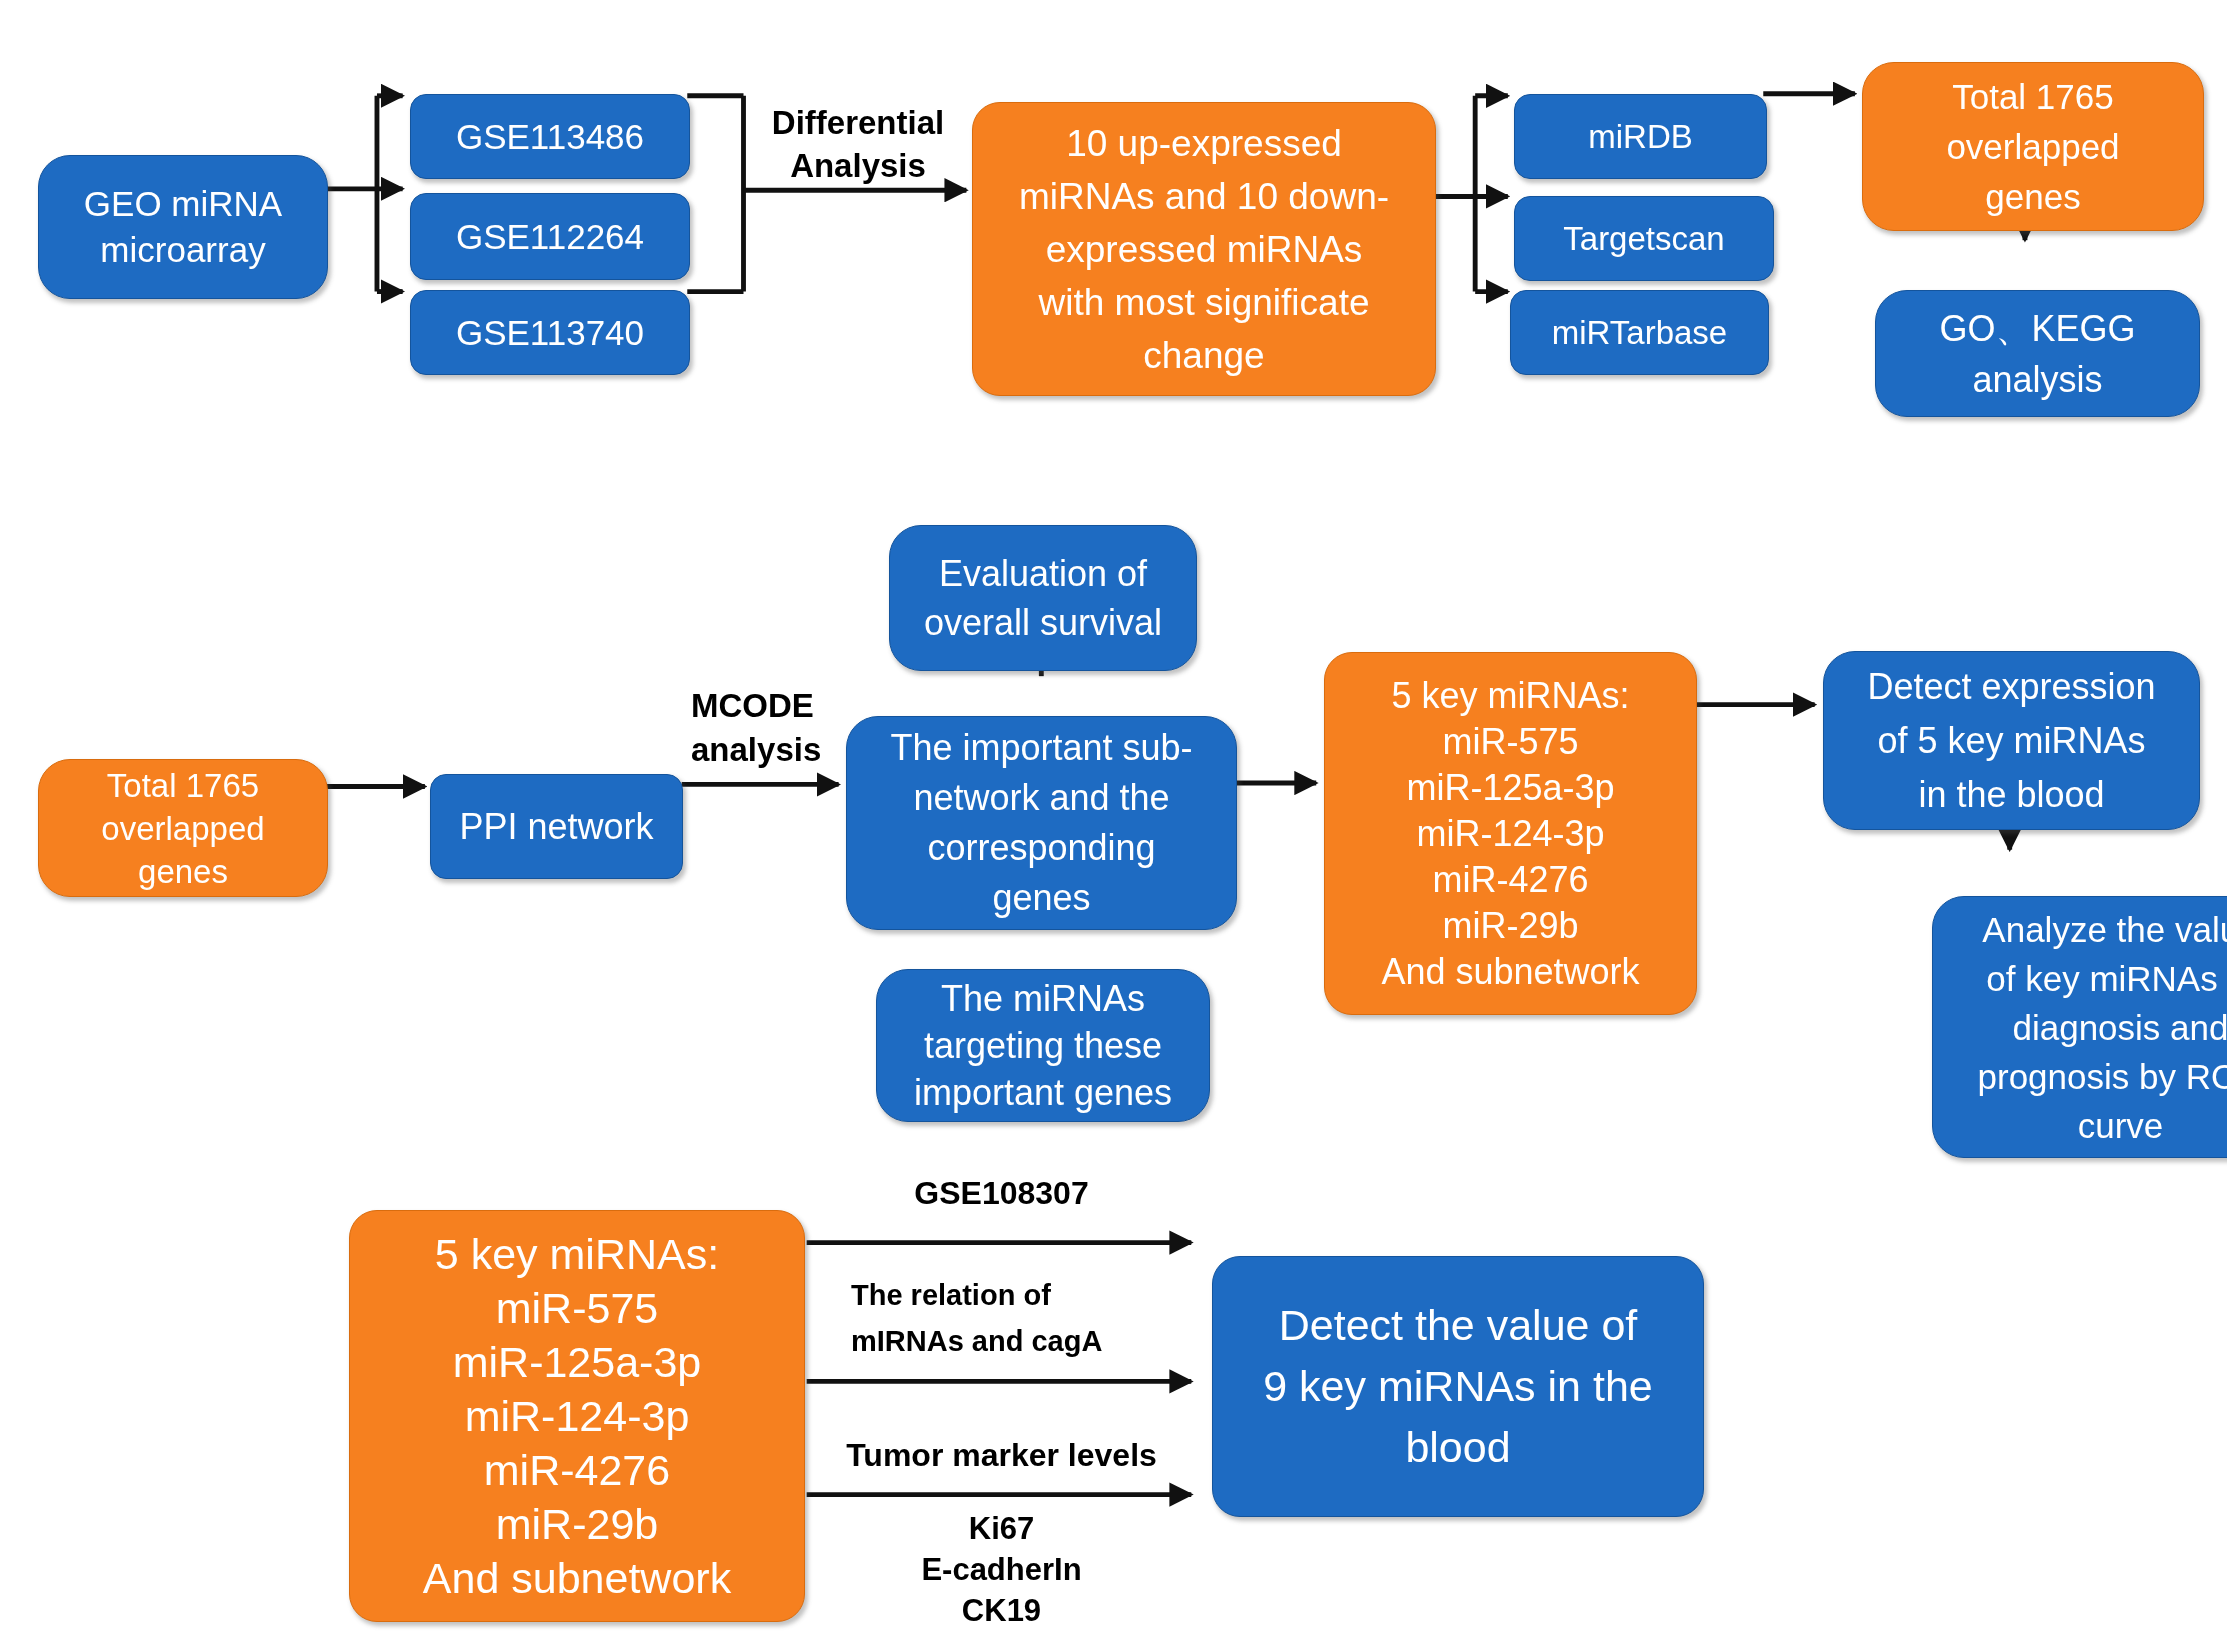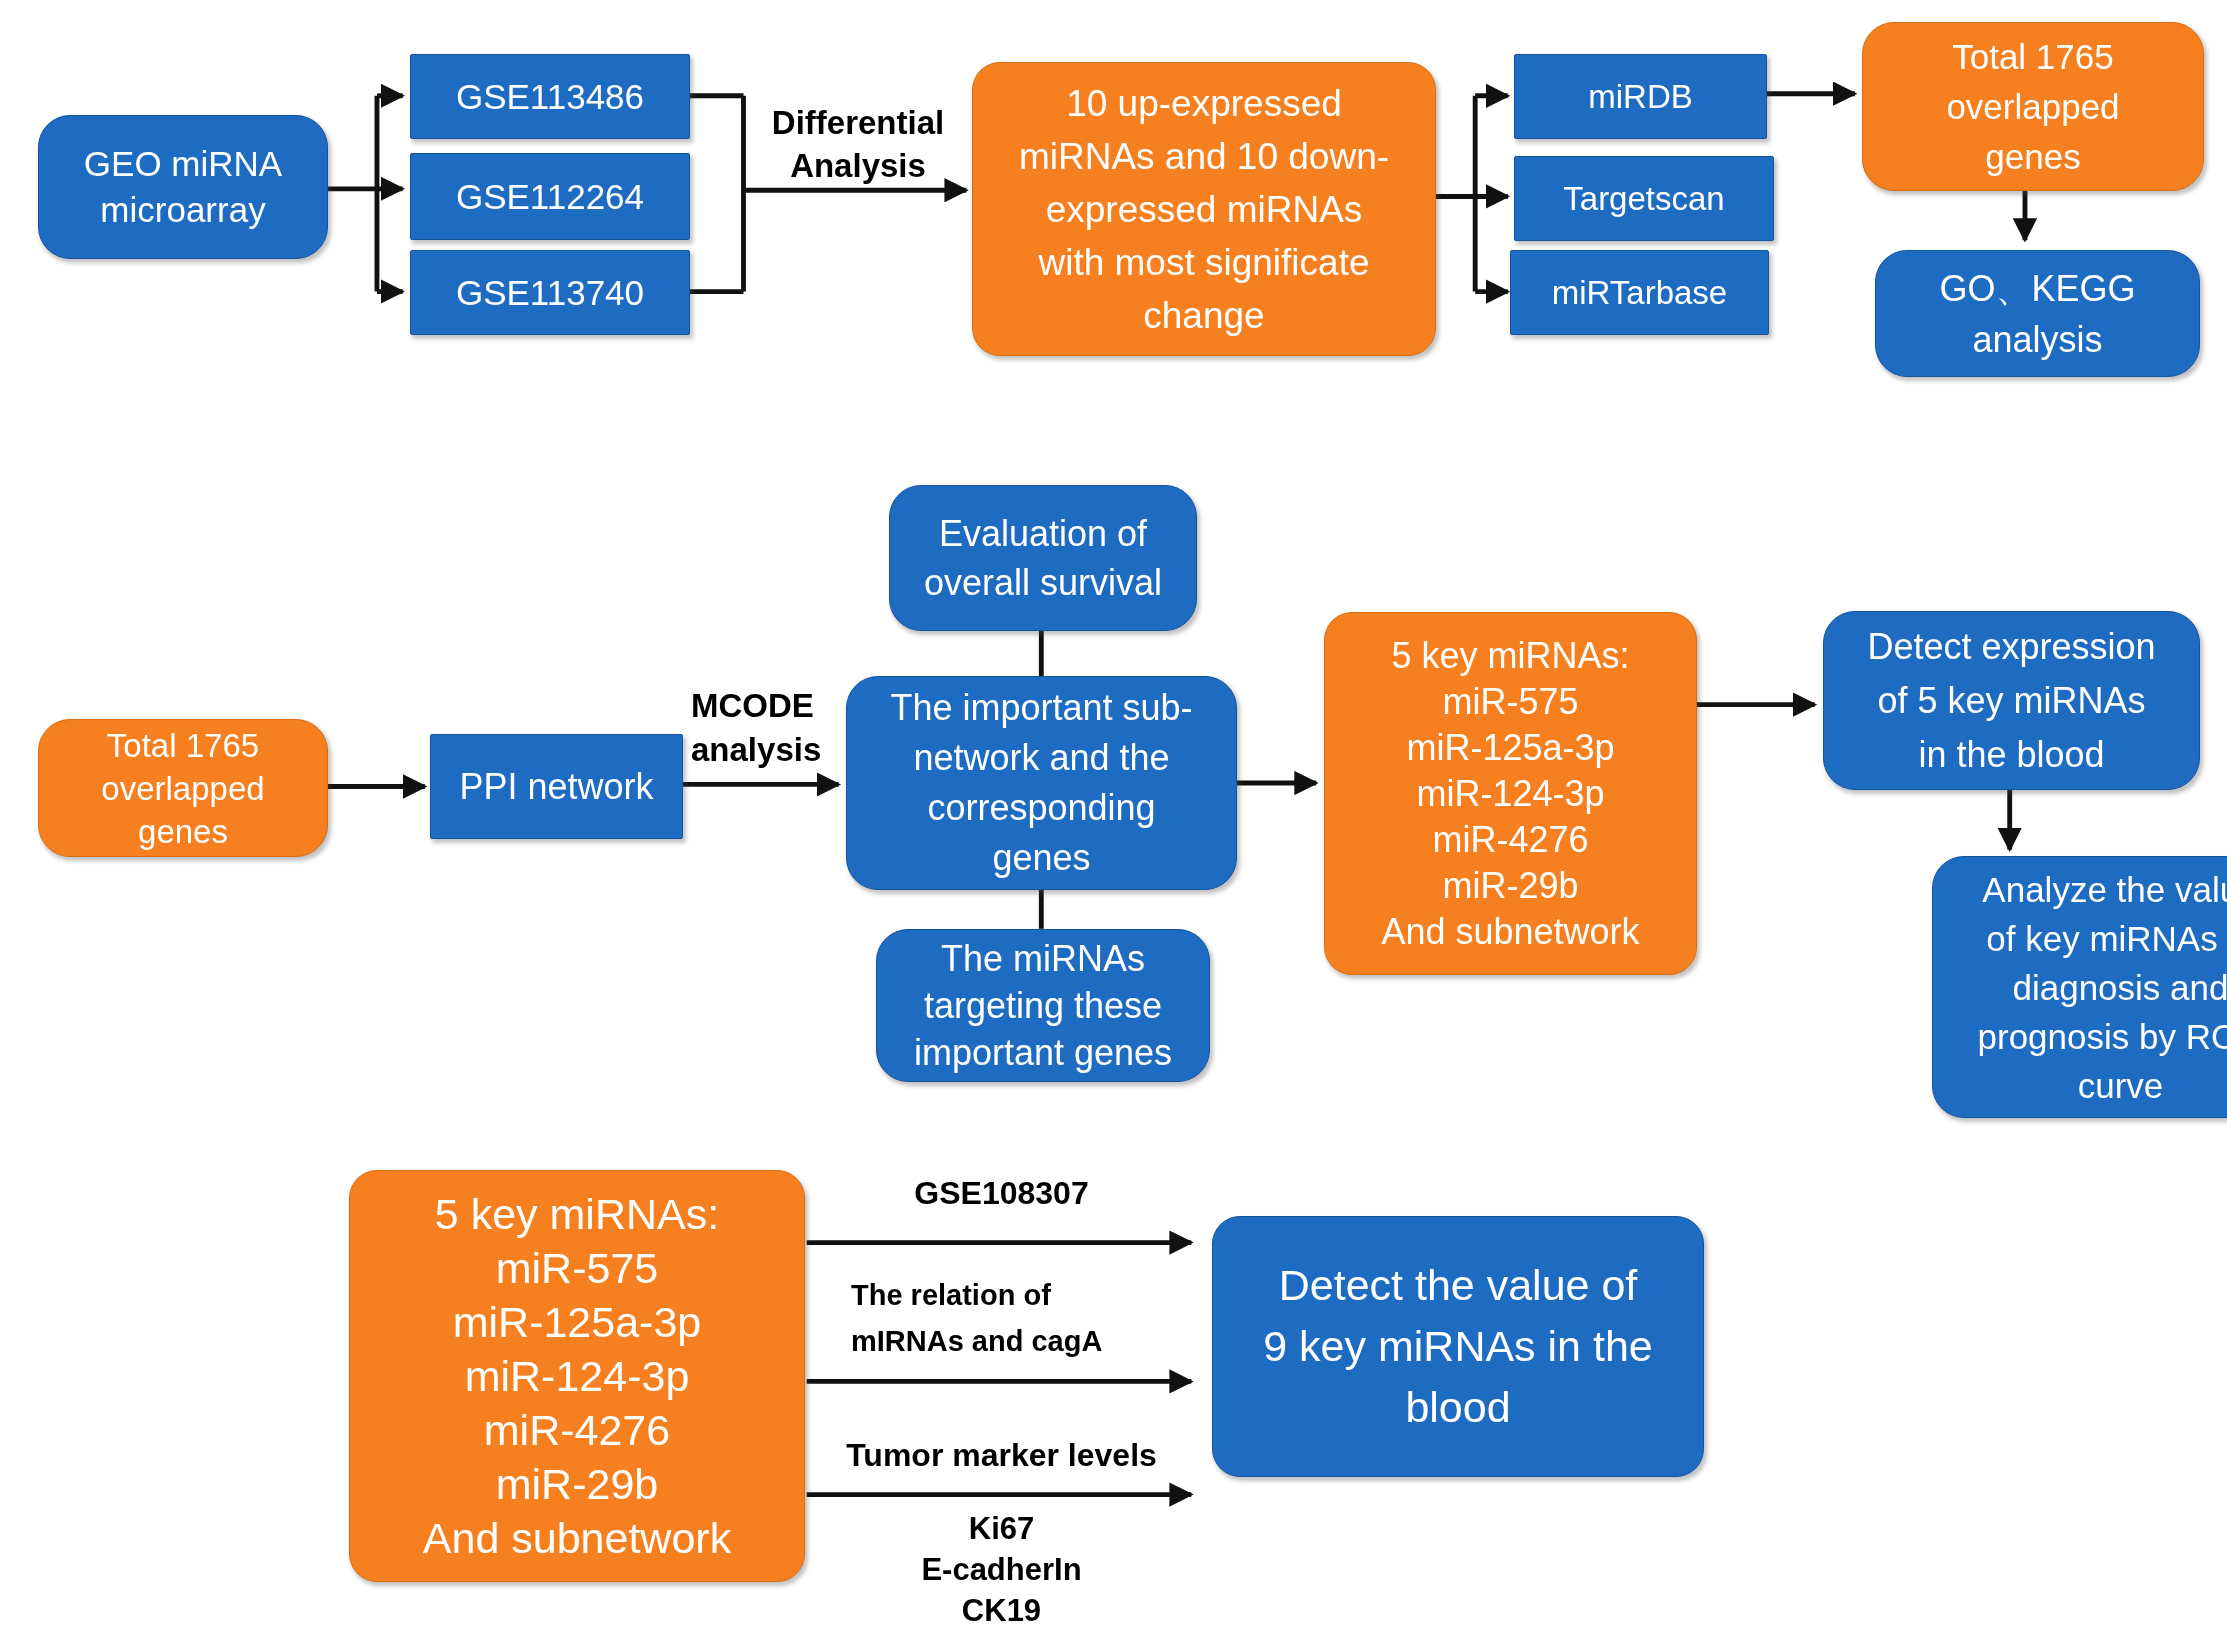--- a/index.html
+++ b/index.html
@@ -20,24 +20,25 @@
   .connectors{position:absolute;left:0;top:0;}
   .ln{stroke:var(--connector);stroke-width:7;fill:none;}
   .ahp{fill:var(--connector);}
   .box{
     position:absolute;
     display:flex;align-items:center;justify-content:center;
     text-align:center;
     color:var(--box-text);
     white-space:pre-line;
     box-shadow:2.1px 3.5px 4.2px rgba(80,80,80,0.35);
+    margin-top:40px;
   }
   .blue{background:var(--box-blue);border:1.4px solid #14549c;}
   .orange{background:var(--box-orange);border:1.4px solid #d96c0e;}
-  .r-sm{border-radius:2px;}
+  .r-sm{border-radius:16px;}
   .r-md{border-radius:32px;}
   .r-lg{border-radius:28px;}
   .label{
     position:absolute;
     color:var(--label-text);
     font-weight:bold;
     white-space:pre-line;
   }
   .t-center{text-align:center;}
   .t-left{text-align:left;}

